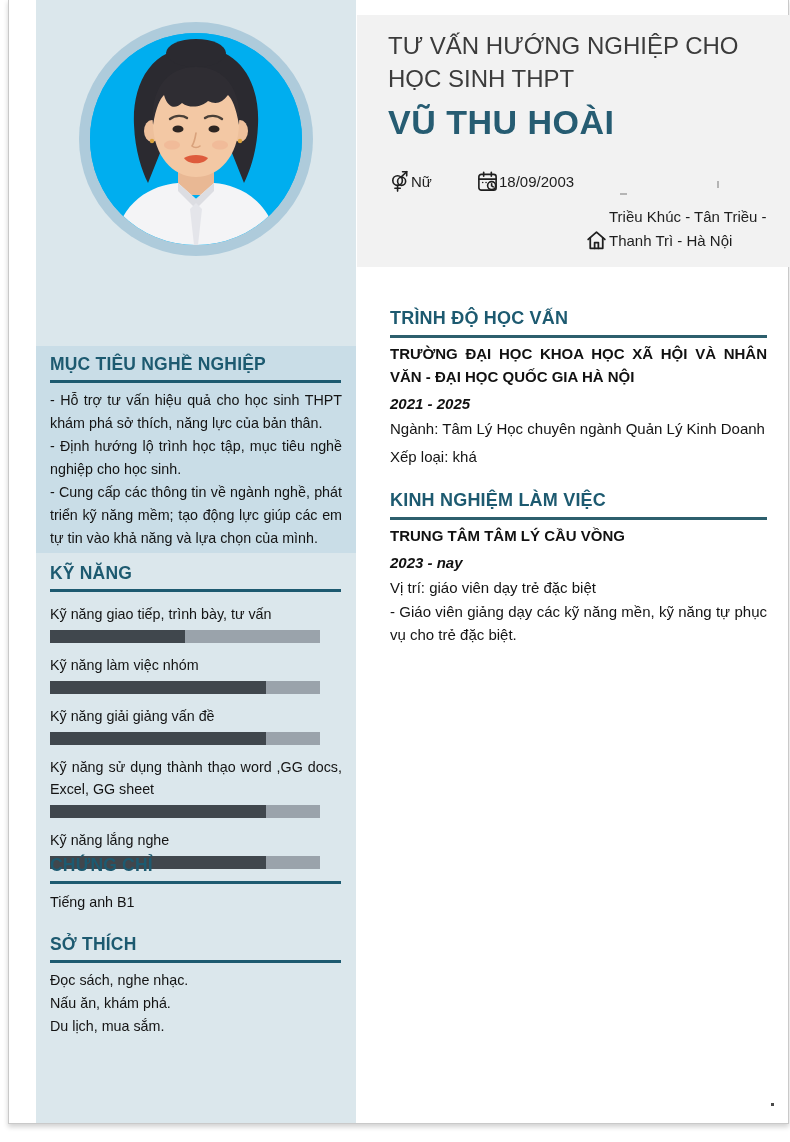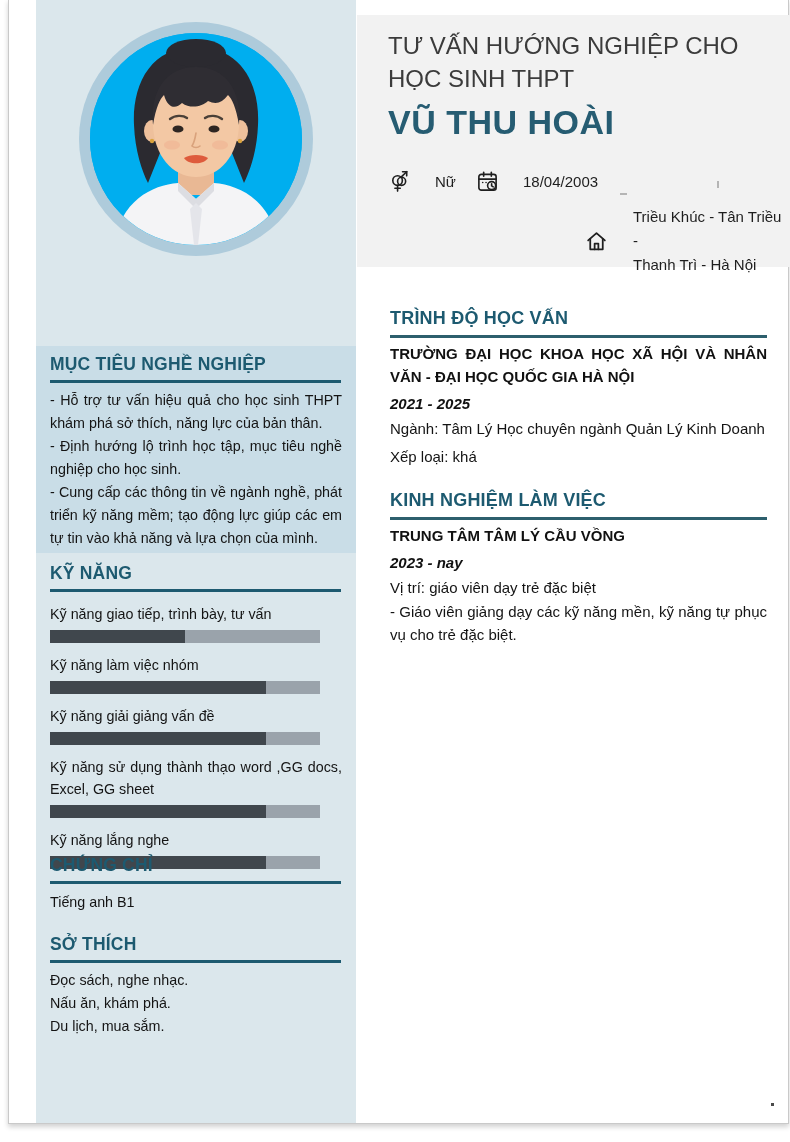--- a/index.html
+++ b/index.html
@@ -62,25 +62,25 @@
   }
   .job-title {
     position:absolute; left:31px; top:14px; width:380px;
     font-size:24px; line-height:33px; font-weight:500; color:#3b3b3b;
   }
   .person-name {
     position:absolute; left:31px; top:88px;
     font-size:34px; font-weight:bold; color:var(--name-color,#265c72);
     letter-spacing:.5px;
   }
-  .info-item { position:absolute; display:flex; align-items:center; gap:24px; }
+  .info-item { position:absolute; display:flex; align-items:center; gap:0; }
   .info-text { font-size:15px; color:#1e1e1e; }
   .gender-item { left:31px; top:155px; }
   .dob-item { left:119px; top:155px; }
-  .address-item { left:227px; top:190px; align-items:center; }
+  .address-item { left:227px; top:190px; align-items:flex-end; }
   .address-lines { font-size:15px; line-height:24px; color:#1e1e1e; }
   .icon svg { display:block; }
   .remnant { position:absolute; background:#b5b5b5; }
   .remnant-underscore { left:263px; top:178px; width:7px; height:2px; }
   .remnant-tick { left:360px; top:166px; width:2px; height:7px; }
   
   .main-col { position:absolute; left:381px; top:308px; width:377px; }
   .main-heading {
     font-size:18px; font-weight:bold; color:var(--accent,#1d5a70);
     letter-spacing:.2px;
@@ -232,21 +232,21 @@
           <rect x="3" y="4.5" width="18" height="16.5" rx="2.5"></rect>
           <path d="M8 2.5 L8 6.5"></path>
           <path d="M16 2.5 L16 6.5"></path>
           <path d="M3 9.5 L21 9.5"></path>
           <circle cx="16.3" cy="16.3" r="4.2" fill="#f2f2f2"></circle>
           <path d="M16.3 14.3 L16.3 16.6 L18 17.6"></path>
           <path d="M7 13 L7.01 13"></path>
           <path d="M10.5 13 L10.51 13"></path>
         </svg>
       </span>
-      <span class="info-text">18/04/2003</span>
+      <span class="info-text">18/09/2003</span>
     </div>
 
     <span class="remnant remnant-underscore"></span>
     <span class="remnant remnant-tick"></span>
 
     <div class="info-item address-item">
       <span class="icon">
         <svg width="25" height="25" viewBox="0 0 24 24" fill="none" stroke="#1f1f1f" stroke-width="1.7" stroke-linecap="round" stroke-linejoin="round">
           <path d="M4 11 L12 4 L20 11"></path>
           <path d="M6 9.4 L6 19.5 L18 19.5 L18 9.4"></path>

